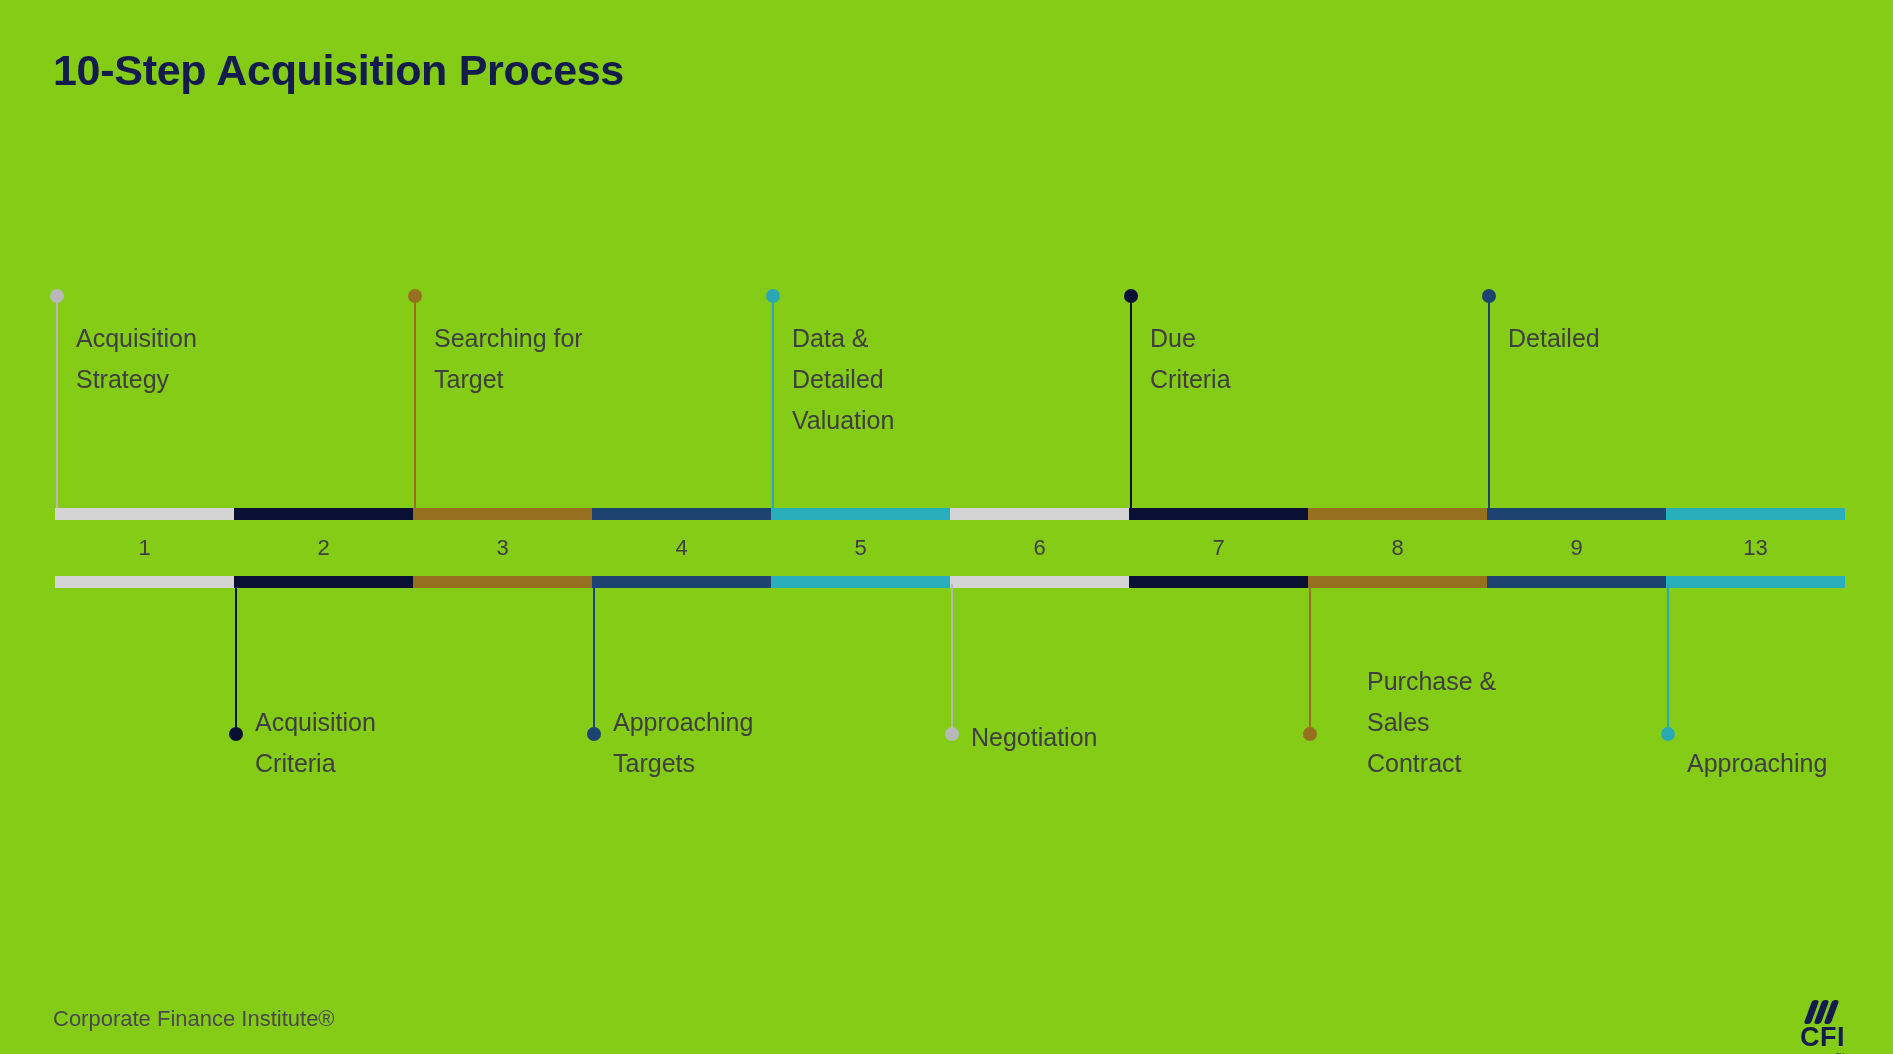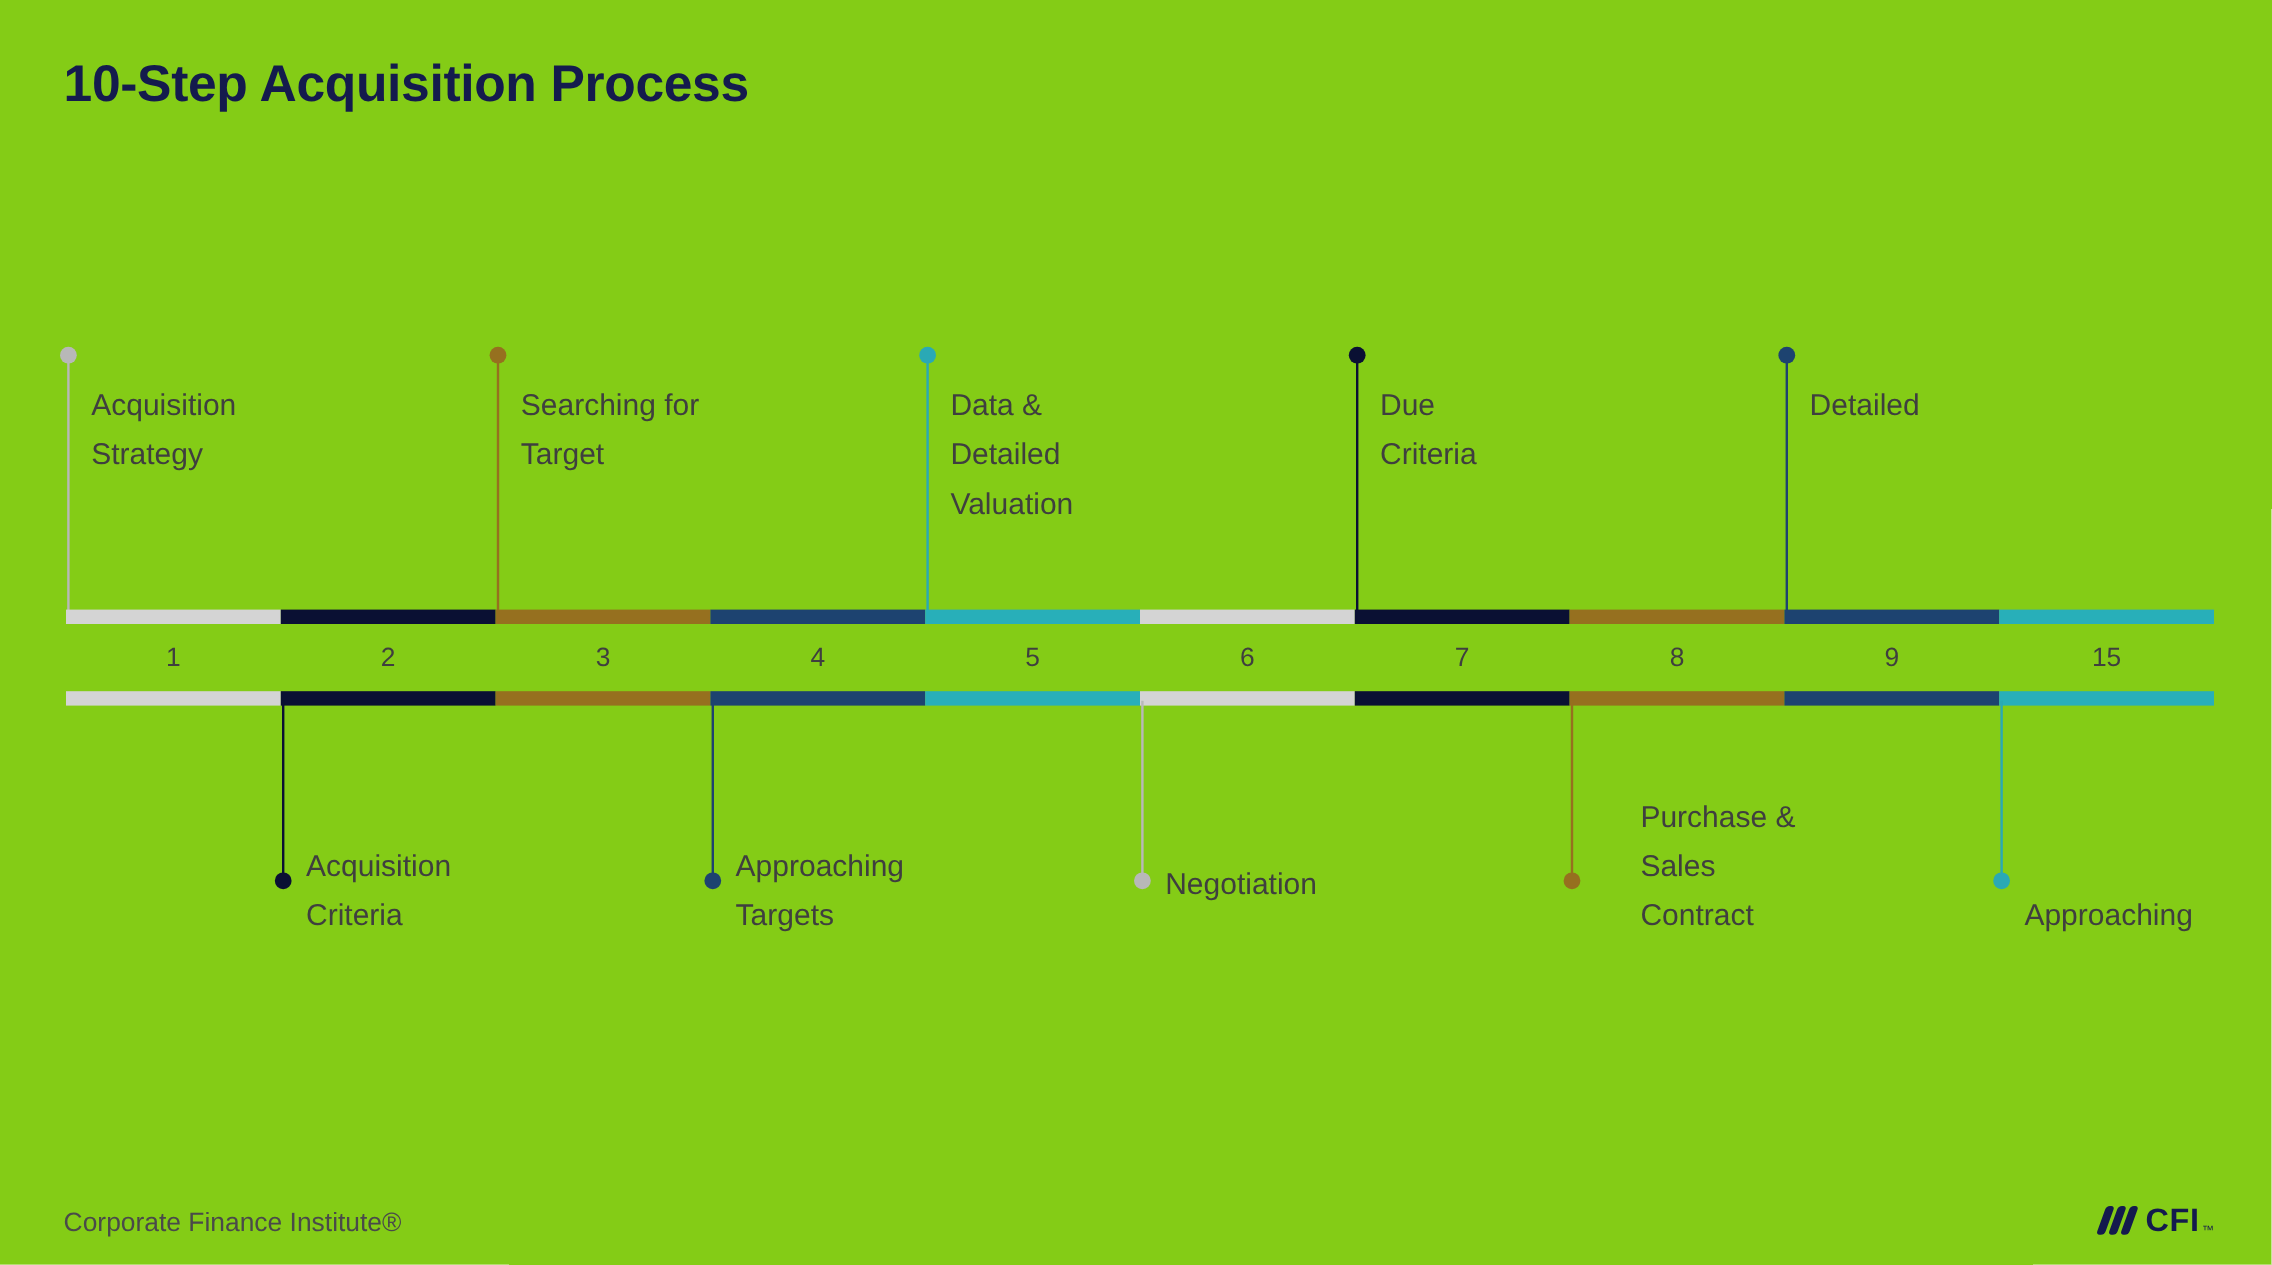--- a/index.html
+++ b/index.html
@@ -105,22 +105,23 @@
     left: 53px;
     top: 1006px;
     font-size: 22px;
     color: #4a4a4a;
   }
   #cfi-logo {
     position: absolute;
     right: 48px;
     top: 1000px;
     display: flex;
-    align-items: center;
+    align-items: flex-end;
     height: 34px;
+    flex-direction: column;
   }
   #cfi-slashes {
     display: flex;
     align-items: center;
     margin-right: 7px;
   }
   .slash {
     width: 7px;
     height: 24px;
     background: #141b4d;
@@ -194,21 +195,21 @@
     <div id="number-row">
         <div class="step-number">1</div>
         <div class="step-number">2</div>
         <div class="step-number">3</div>
         <div class="step-number">4</div>
         <div class="step-number">5</div>
         <div class="step-number">6</div>
         <div class="step-number">7</div>
         <div class="step-number">8</div>
         <div class="step-number">9</div>
-        <div class="step-number">15</div>
+        <div class="step-number">13</div>
       </div>
     <div class="bar-row" id="bar-bottom">
         <div class="bar-seg" style="background: rgb(212, 212, 212);"></div>
         <div class="bar-seg" style="background: rgb(10, 16, 51);"></div>
         <div class="bar-seg" style="background: rgb(150, 112, 31);"></div>
         <div class="bar-seg" style="background: rgb(29, 67, 112);"></div>
         <div class="bar-seg" style="background: rgb(40, 175, 185);"></div>
         <div class="bar-seg" style="background: rgb(212, 212, 212);"></div>
         <div class="bar-seg" style="background: rgb(10, 16, 51);"></div>
         <div class="bar-seg" style="background: rgb(150, 112, 31);"></div>

